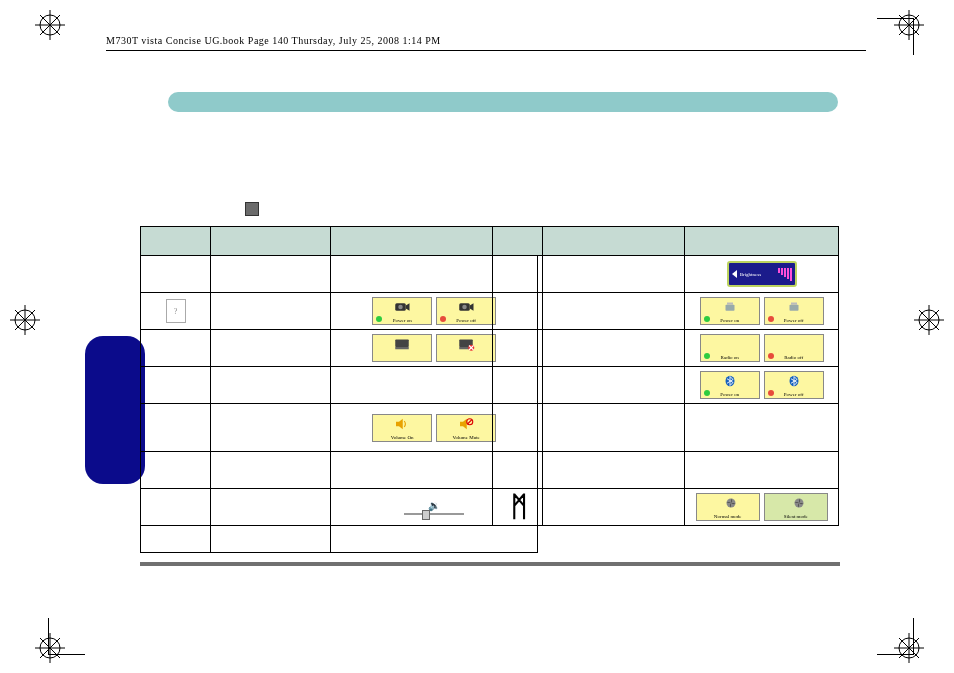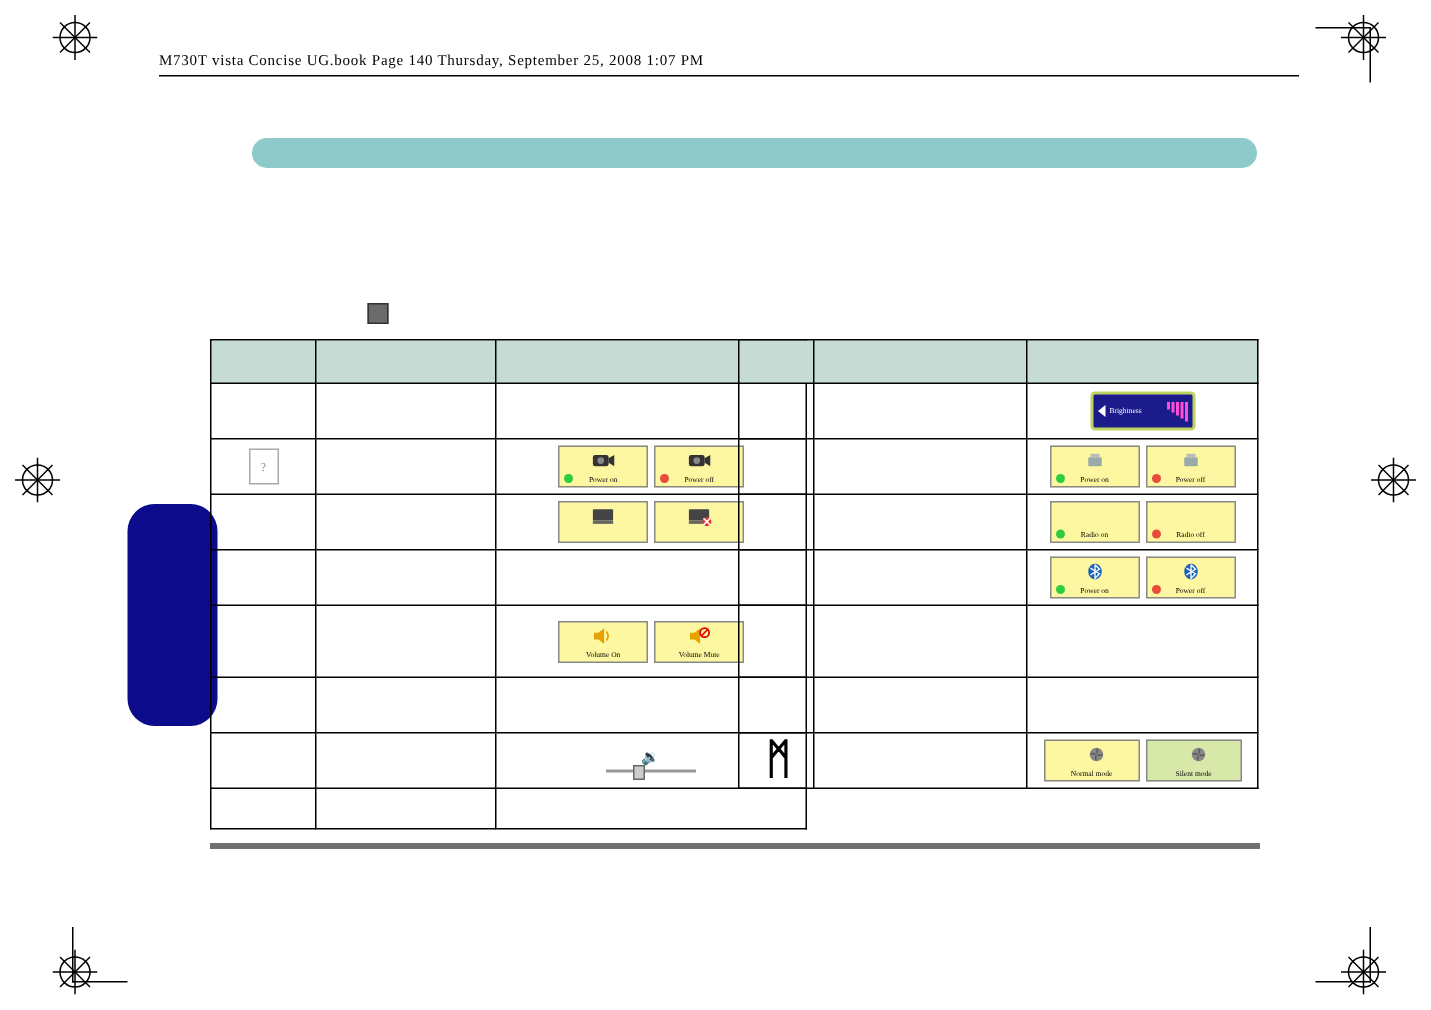--- a/index.html
+++ b/index.html
@@ -244,21 +244,21 @@
       <line x1="15" y1="0" x2="15" y2="30" stroke="#000"></line>
       <line x1="0" y1="15" x2="30" y2="15" stroke="#000"></line>
       <line x1="5" y1="5" x2="25" y2="25" stroke="#000"></line>
       <line x1="25" y1="5" x2="5" y2="25" stroke="#000"></line>
     </svg>
 </div>
 <div class="corner-box tr"></div>
 <div class="corner-box br"></div>
 <div class="corner-box bl"></div>
 
-<div class="header-line">M730T vista Concise UG.book  Page 140  Thursday, September 25, 2008  1:07 PM</div>
+<div class="header-line">M730T vista Concise UG.book  Page 140  Thursday, July 25, 2008  1:14 PM</div>
 <div class="header-rule"></div>
 
 <div class="title-bar"></div>
 
 <div class="small-icon-mid"></div>
 
 <div class="thumb"></div>
 
 <table class="tbl-left">
   <tbody>

